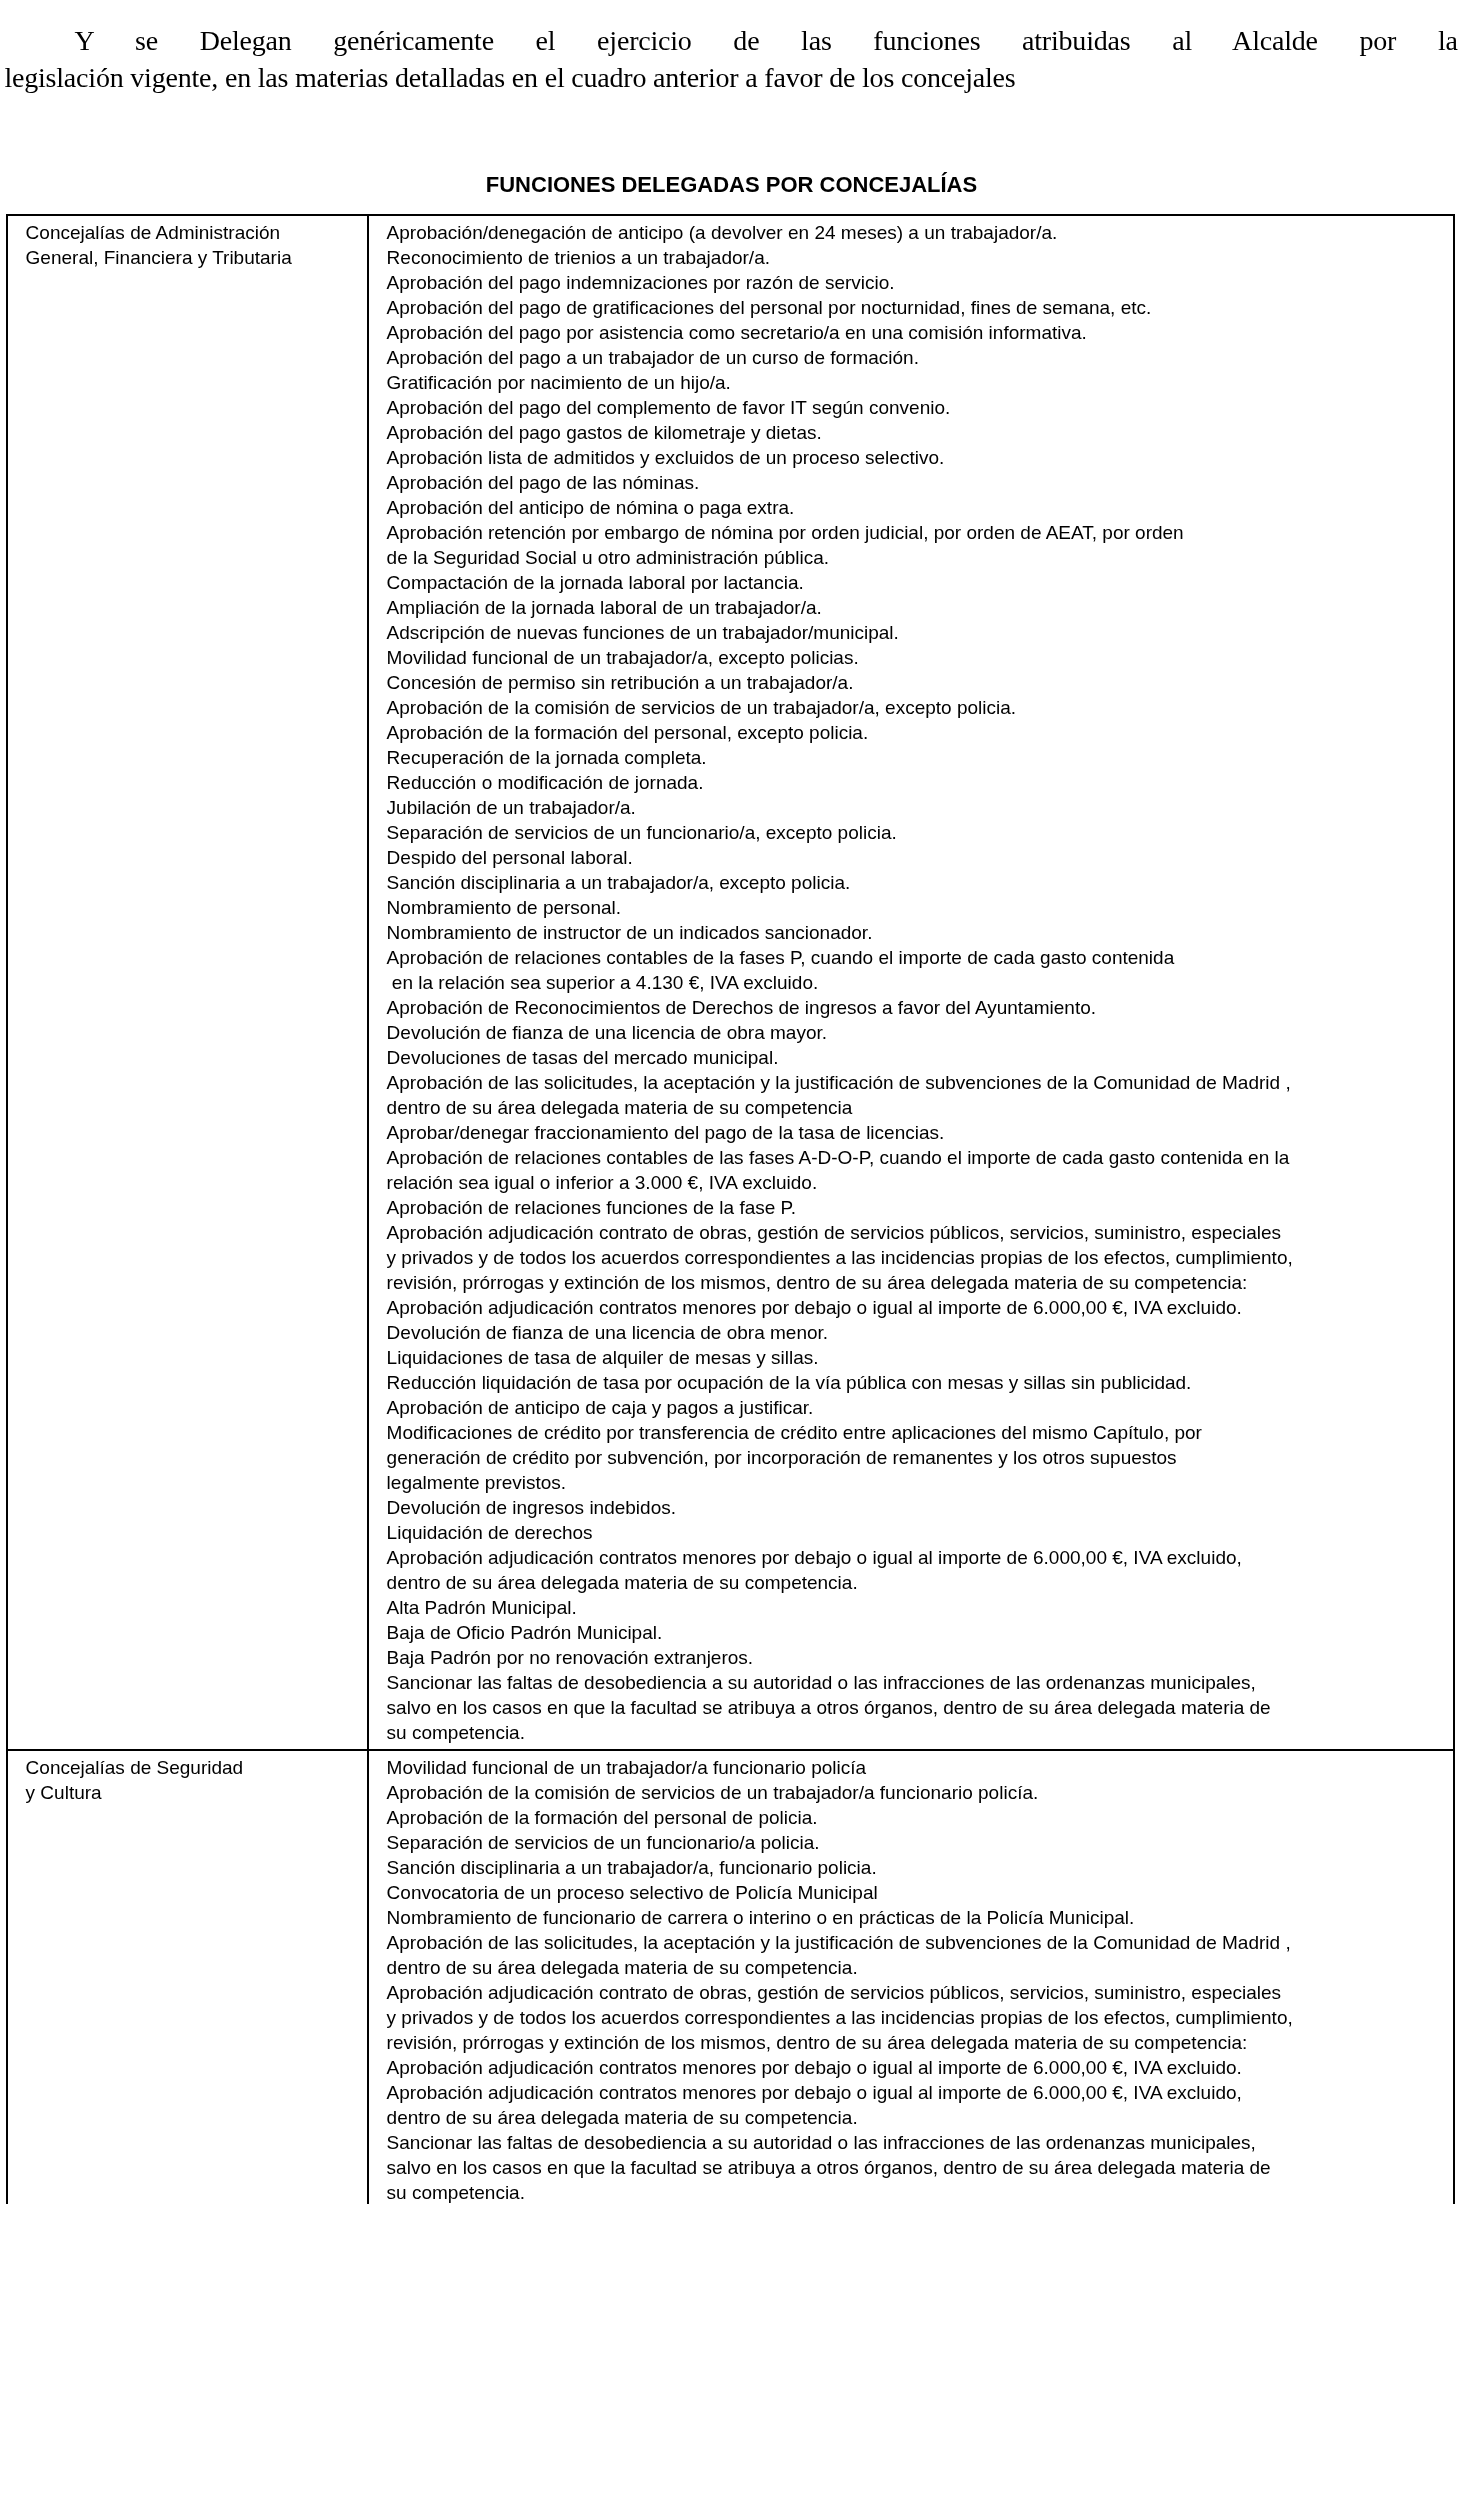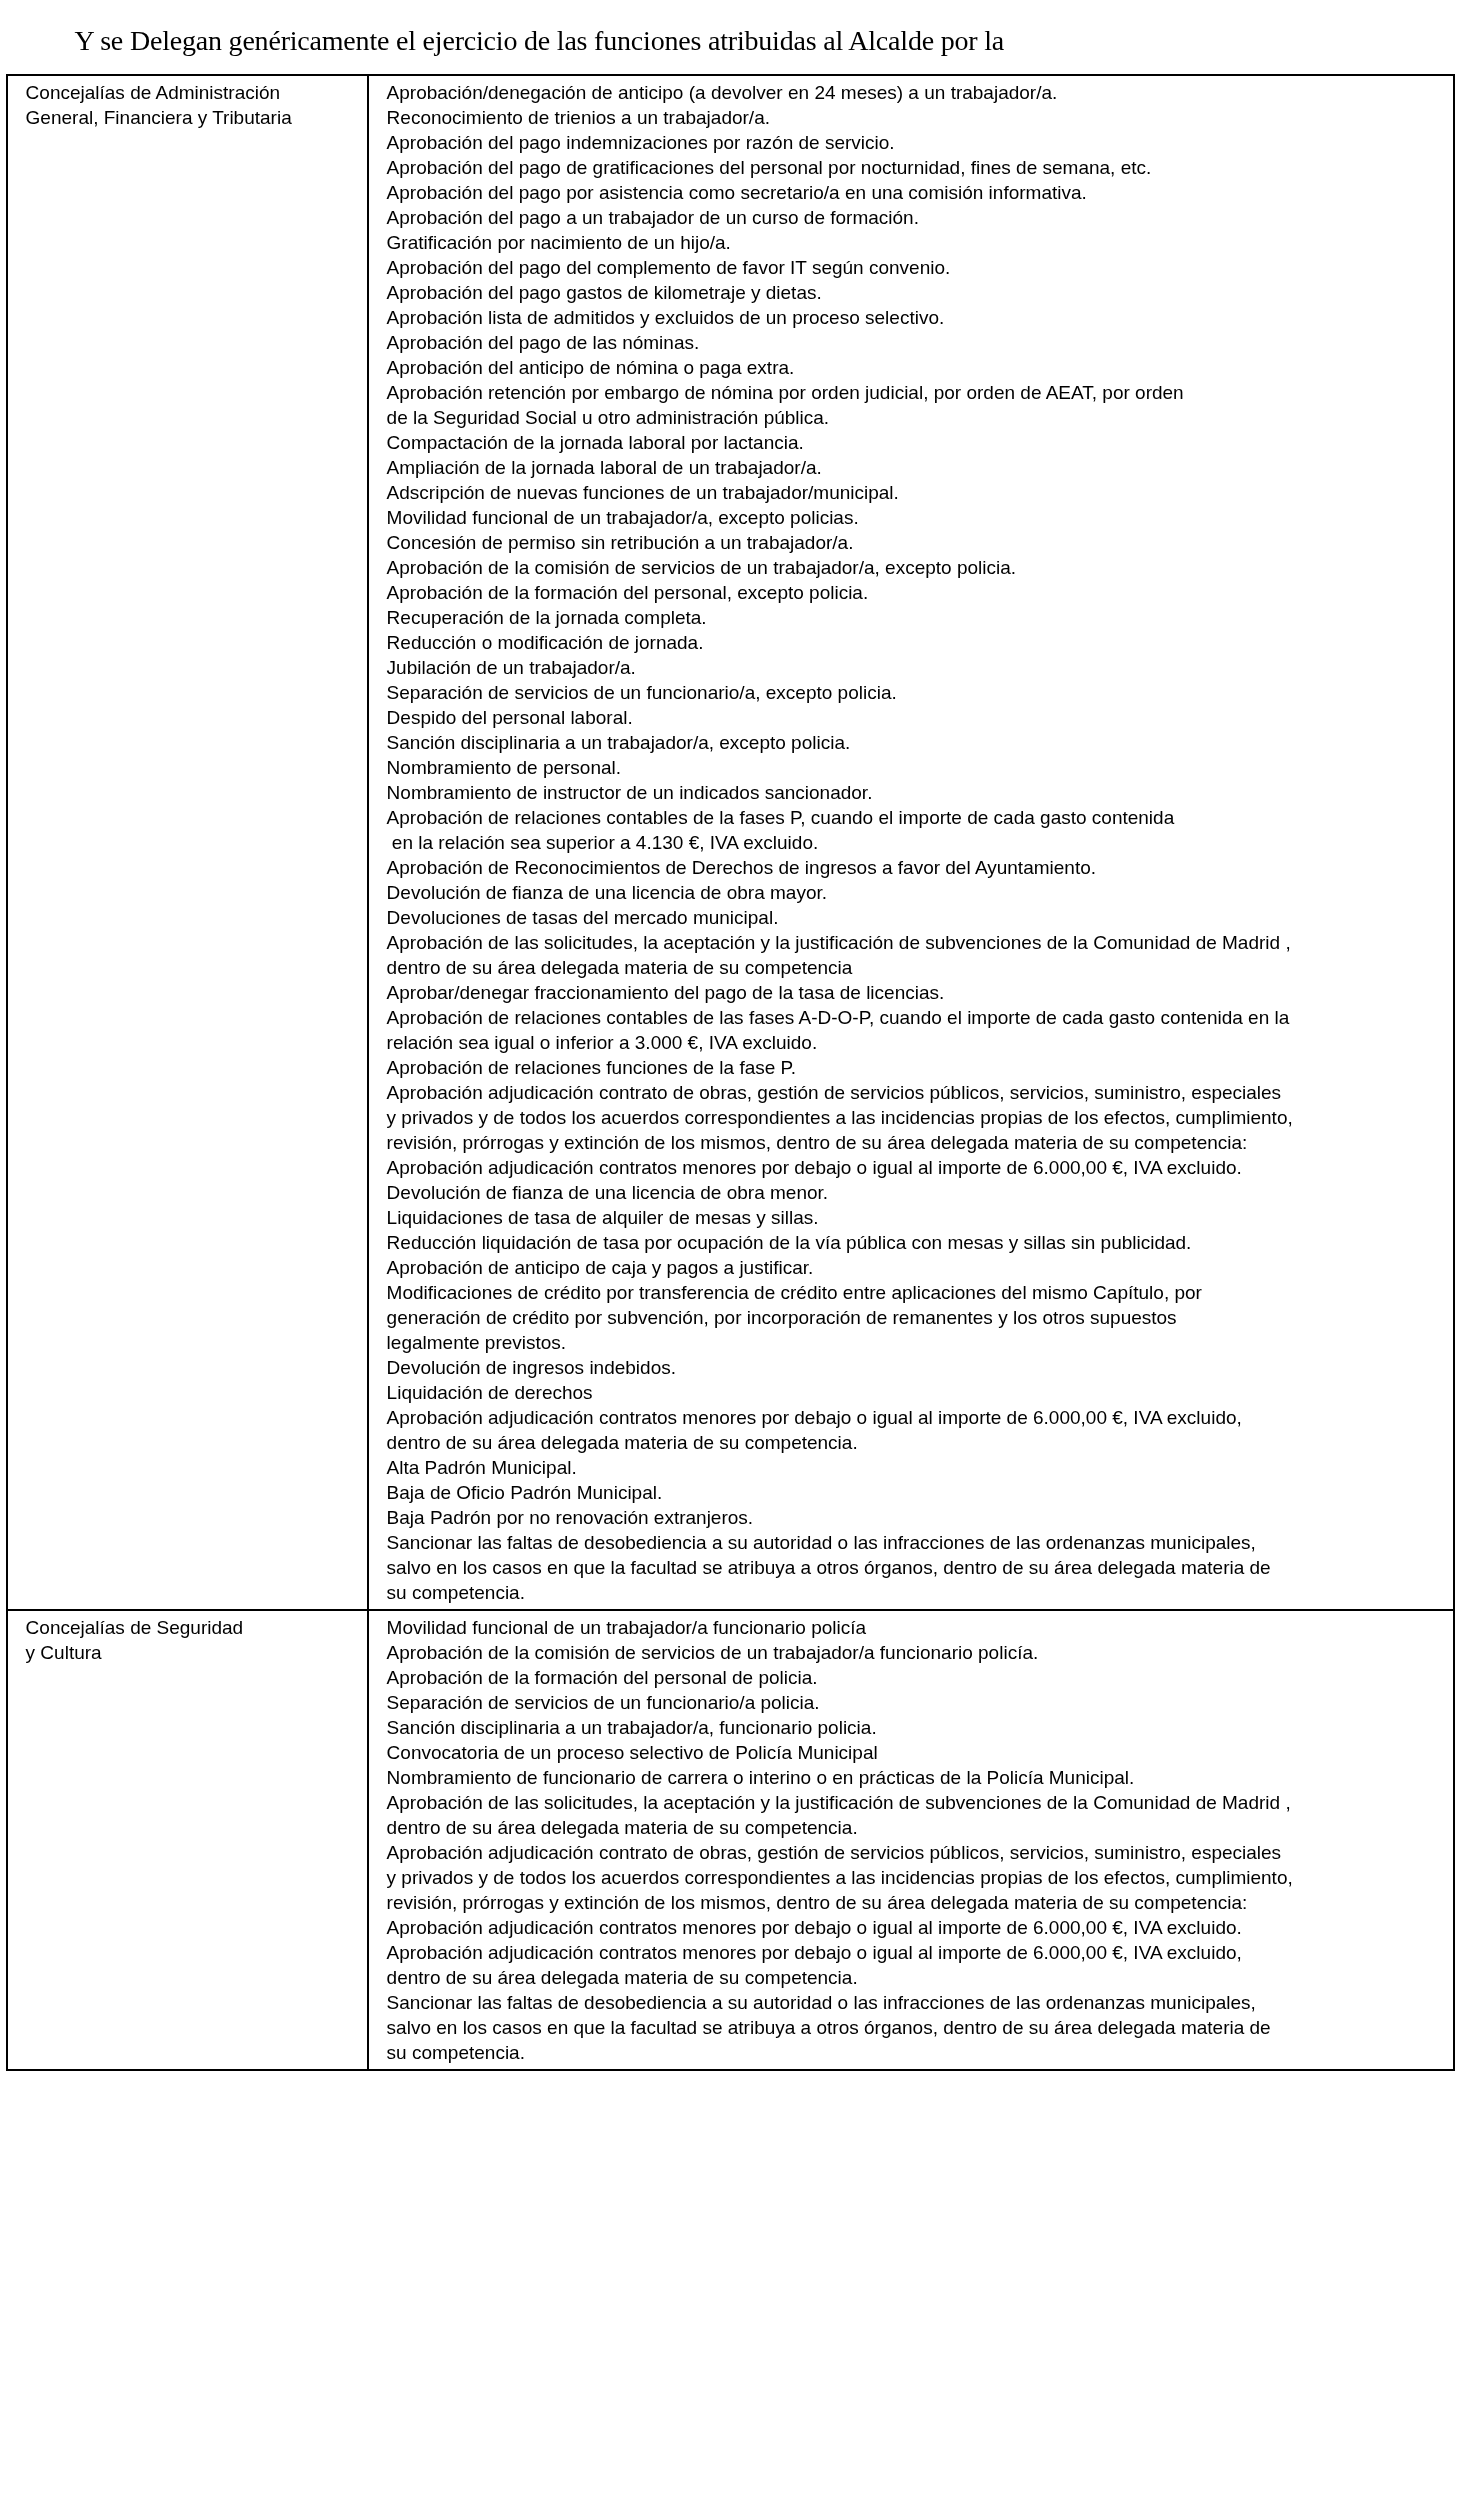--- a/index.html
+++ b/index.html
@@ -64,22 +64,24 @@
   }
   .col-concejalia { width: 361px; }
 </style>
 </head>
 <body>
 
 <div class="page">
 
   <div class="intro">
       <div class="gen-line">Y se Delegan genéricamente el ejercicio de las funciones atribuidas al Alcalde por la</div>
+      <div class="gen-line">legislación vigente, en las materias detalladas en el cuadro anterior a favor de los concejales</div>
     </div>
 
+  <div class="table-title">FUNCIONES DELEGADAS POR CONCEJALÍAS</div>
 
   <table class="delegations">
     <colgroup>
       <col class="col-concejalia">
       <col>
     </colgroup>
     <tbody>
       <tr>
         <td class="cell">
             <div class="gen-line">Concejalías de Administración</div>

